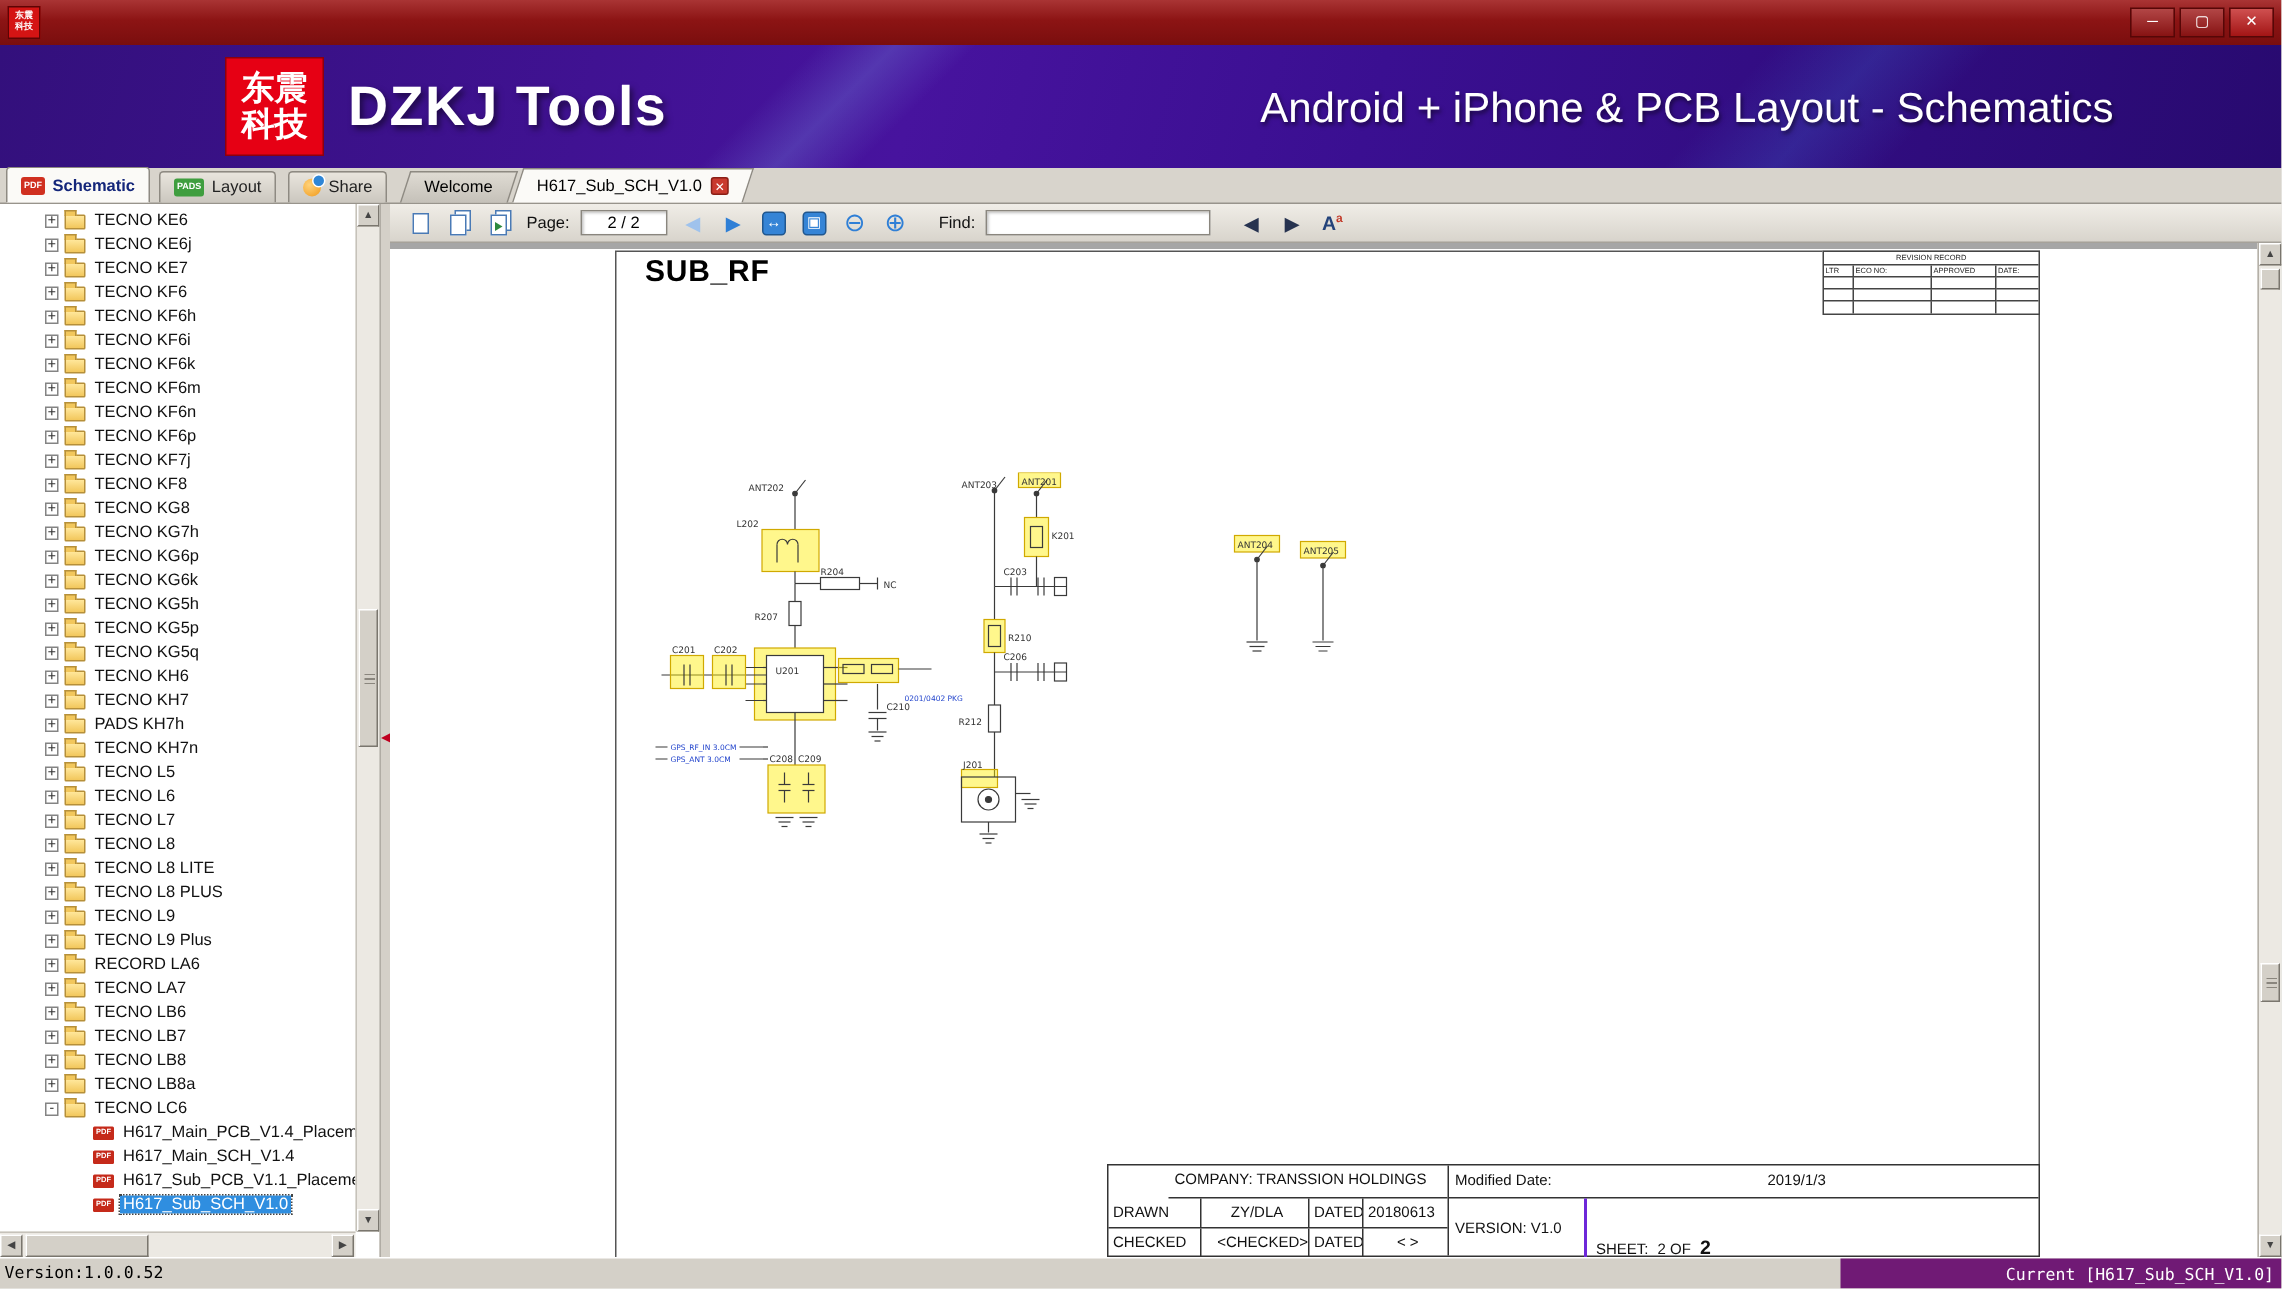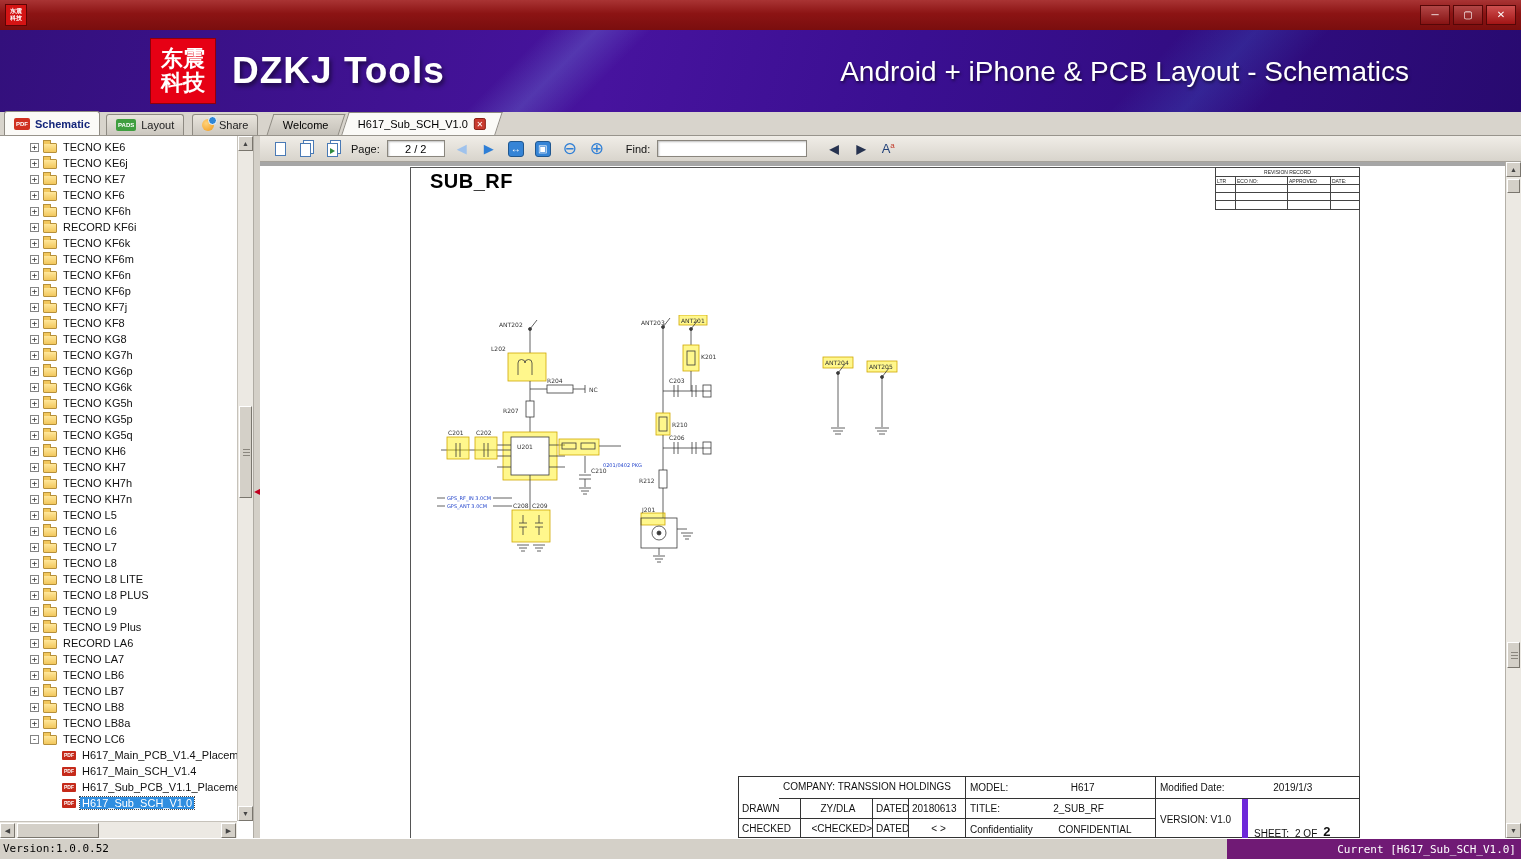--- a/index.html
+++ b/index.html
@@ -74,21 +74,21 @@
   .nav-arrow { font-size:13px; line-height:1; }
   .nav-arrow.prev { color:#9fc2ec; }
   .nav-arrow.next { color:#2f7fd6; }
   .fit-icon { width:16px; height:16px; background:#3584d6; border:1px solid #20578f;
     border-radius:3px; color:#fff; font-size:10px; line-height:14px; text-align:center; }
   .zoom-glyph { color:#2f7fd6; font-size:17px; line-height:1; }
   .find-input { width:150px; height:17px; background:#fff; border:1px solid #8a867e;
     box-shadow:inset 1px 1px 2px rgba(0,0,0,.25); font-size:11px; padding:0 4px;
     font-family:"Liberation Sans",sans-serif; }
   .seek-glyph { color:#273350; font-size:12px; font-weight:bold; line-height:1; }
-  .font-icon { font-size:13px; font-weight:normal; color:#23427a; line-height:1; }
+  .font-icon { font-size:13px; font-weight:bold; color:#23427a; line-height:1; }
   .font-icon sup { font-size:8px; color:#c23a2a; }
 
   
   .sidebar { position:absolute; left:0; top:136px; width:260px; bottom:21px; background:#fff; }
   .tree { position:absolute; left:0; top:0; width:237px; bottom:17px; overflow:hidden; padding-top:3px; }
   .trow { height:16px; display:flex; align-items:center; gap:4px; padding-left:30px;
     font-size:11px; color:#111; white-space:nowrap; cursor:default; }
   .trow.child { padding-left:62px; }
   .exp { width:9px; height:9px; border:1px solid #848484; background:#fff; font-size:9px;
     line-height:7px; text-align:center; color:#333; flex:none;
@@ -154,21 +154,21 @@
     grid-template-columns:62px 72px 36px 1fr; }
   .tb-cells:last-child { border-bottom:none; }
   .tb-cells span { border-right:1px solid #333; line-height:19px; padding-left:3px; overflow:hidden; }
   .tb-cells span:last-child { border-right:none; }
   .tb-kv { height:22px; border-bottom:1px solid #333; display:flex; align-items:center;
     padding:0 4px; gap:6px; }
   .tb-kv.h20 { height:20px; }
   .tb-kv.h20:last-child { border-bottom:none; }
   .tb-kv .v { flex:1; text-align:center; }
   .tb-bottom { height:40px; display:flex; }
-  .tb-ver { width:92px; border-right:6px solid #6d28d9; display:flex; align-items:center;
+  .tb-ver { width:92px; border-right:2px solid #6d28d9; display:flex; align-items:center;
     padding-left:4px; }
   .tb-sheet { flex:1; display:flex; align-items:flex-end; gap:6px; padding-left:6px; }
   .tb-sheet .big { font-size:13px; font-weight:bold; }
 
   .pdf-v { position:absolute; right:0; top:162px; width:16px; bottom:21px; background:#ece9e3;
     border-left:1px solid #b4b0a8; }
   .pdf-v .up { top:0; } .pdf-v .down { bottom:0; }
   .pdf-v-thumb1 { position:absolute; left:1px; width:13px; top:17px; height:14px; background:#d4d0c8;
     border:1px solid; border-color:#fff #7a766e #7a766e #fff; }
   .pdf-v-thumb2 { position:absolute; left:1px; width:13px; top:480px; height:26px; background:#d4d0c8;
@@ -298,21 +298,21 @@
         <span class="tlabel">TECNO KF6</span>
       </div>
       <div class="trow">
         <span class="exp">+</span>
         <span class="fold"></span>
         <span class="tlabel">TECNO KF6h</span>
       </div>
       <div class="trow">
         <span class="exp">+</span>
         <span class="fold"></span>
-        <span class="tlabel">RECORD KF6i</span>
+        <span class="tlabel">TECNO KF6i</span>
       </div>
       <div class="trow">
         <span class="exp">+</span>
         <span class="fold"></span>
         <span class="tlabel">TECNO KF6k</span>
       </div>
       <div class="trow">
         <span class="exp">+</span>
         <span class="fold"></span>
         <span class="tlabel">TECNO KF6m</span>
@@ -378,21 +378,21 @@
         <span class="tlabel">TECNO KH6</span>
       </div>
       <div class="trow">
         <span class="exp">+</span>
         <span class="fold"></span>
         <span class="tlabel">TECNO KH7</span>
       </div>
       <div class="trow">
         <span class="exp">+</span>
         <span class="fold"></span>
-        <span class="tlabel">TECNO KH7h</span>
+        <span class="tlabel">PADS KH7h</span>
       </div>
       <div class="trow">
         <span class="exp">+</span>
         <span class="fold"></span>
         <span class="tlabel">TECNO KH7n</span>
       </div>
       <div class="trow">
         <span class="exp">+</span>
         <span class="fold"></span>
         <span class="tlabel">TECNO L5</span>
@@ -705,34 +705,20 @@
         <span>DATED</span>
         <span>20180613</span>
       </div>
       <div class="tb-cells">
         <span>CHECKED</span>
         <span style="text-align:right">&lt;CHECKED&gt;</span>
         <span>DATED</span>
         <span style="text-align:center">&lt; &gt;</span>
       </div>
     </div>
-    <div class="tb-col2">
-      <div class="tb-kv">
-        <span>MODEL:</span>
-        <span class="v">H617</span>
-      </div>
-      <div class="tb-kv h20">
-        <span>TITLE:</span>
-        <span class="v">2_SUB_RF</span>
-      </div>
-      <div class="tb-kv h20">
-        <span>Confidentiality</span>
-        <span class="v">CONFIDENTIAL</span>
-      </div>
-    </div>
     <div class="tb-col3">
       <div class="tb-kv">
         <span>Modified Date:</span>
         <span class="v">2019/1/3</span>
       </div>
       <div class="tb-bottom">
         <div class="tb-ver">VERSION: V1.0</div>
         <div class="tb-sheet">
           <span>SHEET:</span>
           <span>2 OF</span>

